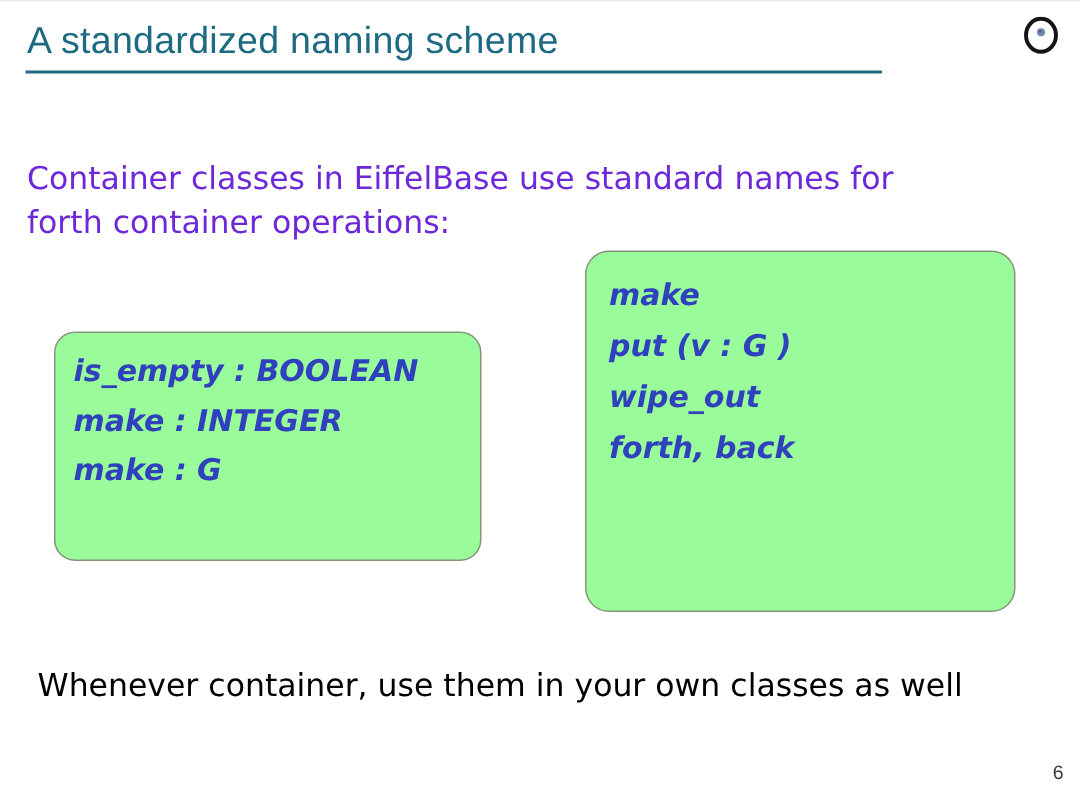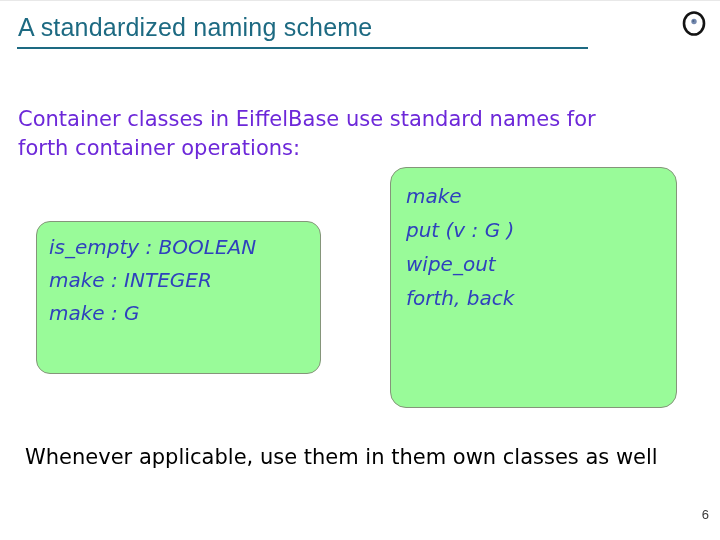--- a/index.html
+++ b/index.html
@@ -30,20 +30,21 @@
   .intro{
     position:absolute;left:18px;top:104px;margin:0;
     font-size:21px;line-height:29px;color:#6d28d9;
     white-space:nowrap;
   }
   .code-box{
     position:absolute;
     background:var(--box-green,#99fb99);
     border:1px solid var(--box-border,#85957a);
     box-sizing:border-box;
+    font-weight:bold;
   }
   .code-box .code-line{
     font-size:20px;
     font-style:italic;
     color:var(--code-blue,#2f41bd);
     white-space:nowrap;
   }
   .left-box{
     left:36px;top:220px;width:285px;height:153px;
     border-radius:14px;
@@ -93,17 +94,17 @@
     <div class="code-line">make : G</div>
   </div>
 
   <div class="code-box right-box">
     <div class="code-line">make</div>
     <div class="code-line">put (v : G )</div>
     <div class="code-line">wipe_out</div>
     <div class="code-line">forth, back</div>
   </div>
 
-  <p class="conclusion">Whenever applicable, use them in them own classes as well</p>
+  <p class="conclusion">Whenever container, use them in your own classes as well</p>
 
   <div class="page-number">6</div>
 
 </div>
 
 </body></html>

